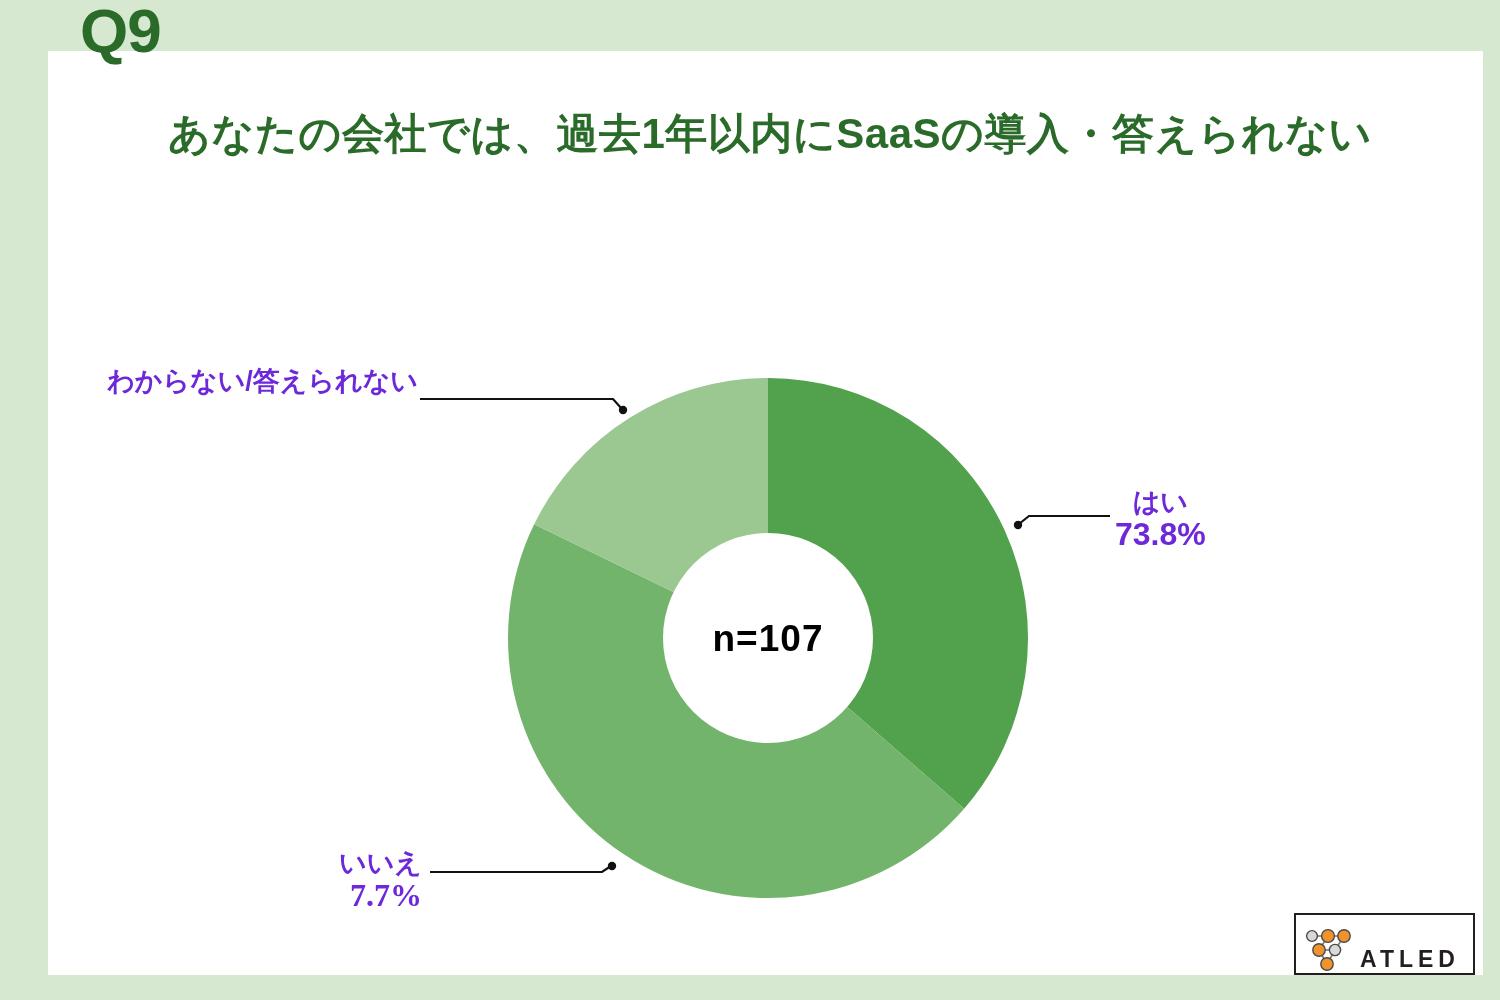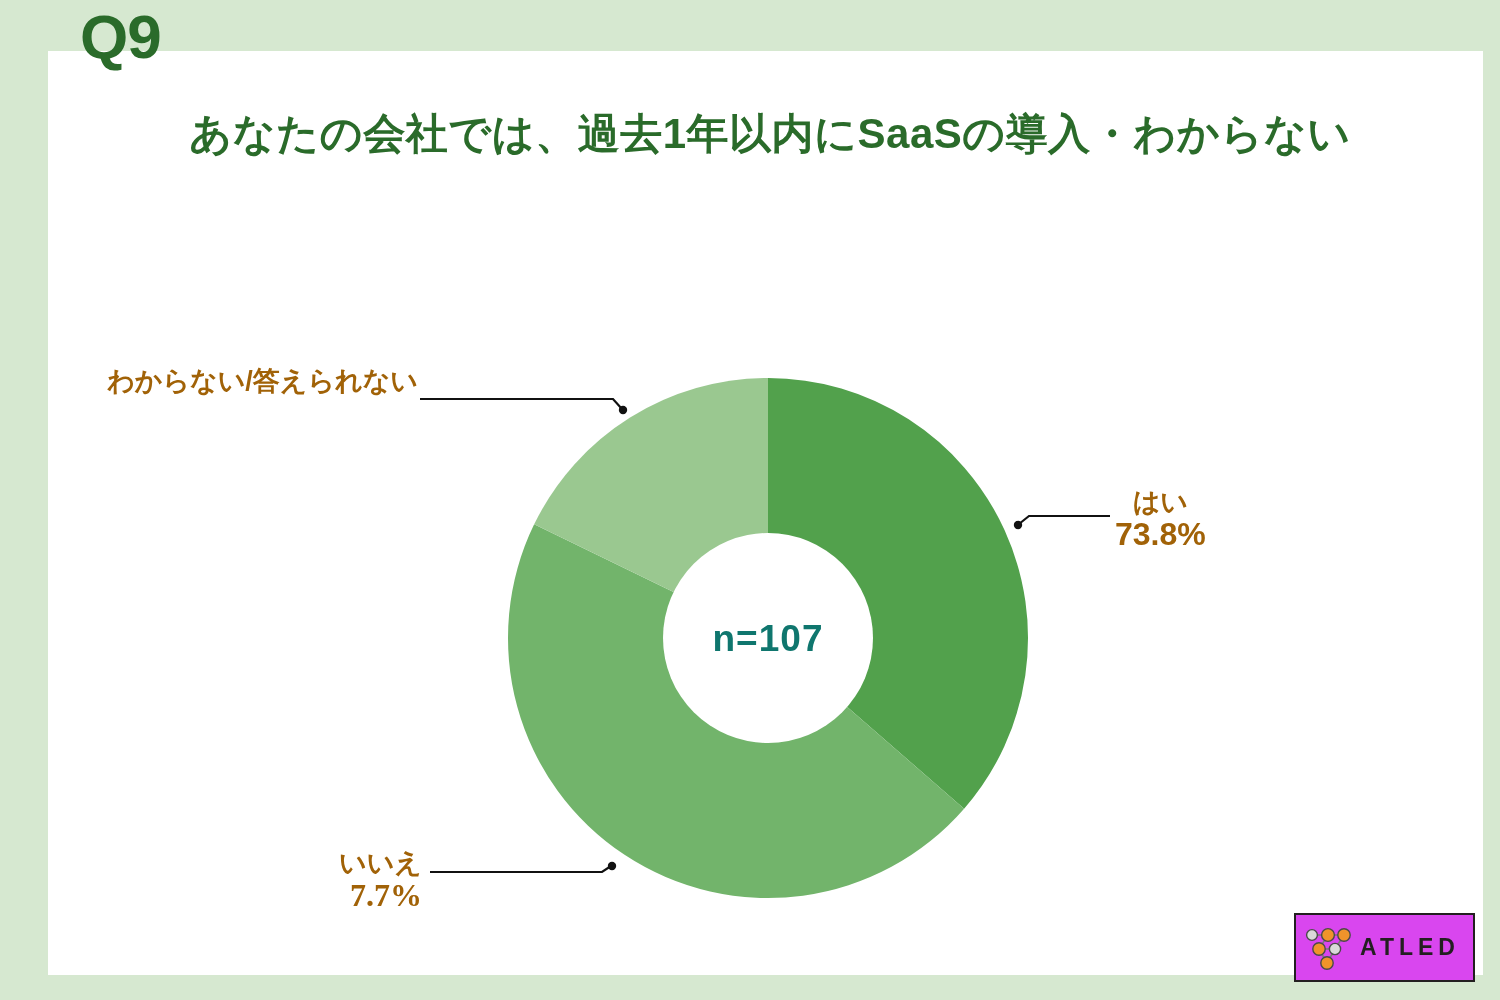--- a/index.html
+++ b/index.html
@@ -11,21 +11,21 @@
     overflow:hidden;
   }
   #card {
     position:absolute;
     left:48px; top:51px;
     width:1435px; height:924px;
     background:#ffffff;
   }
   #q-number {
     position:absolute;
-    left:80px; top:6px;
+    left:80px; top:0;
     font-size:62px;
     font-weight:bold;
     color:#2a6b2a;
     letter-spacing:-1px;
     line-height:1;
     z-index:5;
   }
   #headline {
     position:absolute;
     left:110px; top:104px;
@@ -40,21 +40,21 @@
   }
   #chart-area {
     position:absolute;
     left:0; top:0;
     width:1500px; height:1000px;
     z-index:3;
   }
   .cb-label {
     position:absolute;
     font-weight:bold;
-    color:#a16207;
+    color:#6d28d9;
     line-height:1.12;
     white-space:nowrap;
     z-index:6;
   }
   .cb-name { font-size:27px; }
   .cb-pct  { font-size:32px; }
 
   #label-unknown {
     left:88px; top:366px;
     text-align:right;
@@ -70,52 +70,52 @@
     width:100px;
     font-family:Liberation Serif, serif;
   }
   #center-note {
     position:absolute;
     left:668px; top:618px;
     width:200px;
     text-align:center;
     font-size:37px;
     font-weight:bold;
-    color:#0f766e;
+    color:#000000;
     letter-spacing:1px;
     z-index:6;
   }
   #logo {
     position:absolute;
     left:1294px; top:913px;
-    width:181px; height:69px;
-    background:#d946ef;
+    width:181px; height:62px;
+    background:#ffffff;
     border:2.5px solid #231f20;
     display:flex;
-    align-items:center;
+    align-items:flex-end;
     z-index:7;
   }
   #logo-mark { margin-left:6px; flex:0 0 auto; }
   #logo-text {
     font-size:23px;
     font-weight:bold;
     color:#231f20;
     letter-spacing:5px;
     margin-left:6px;
   }
 </style>
 </head>
 <body>
 
 <div id="card"></div>
 
 <div id="q-number">Q9</div>
 
 <div id="headline">
-  <div>あなたの会社では、過去1年以内にSaaSの導入・わからない</div>
+  <div>あなたの会社では、過去1年以内にSaaSの導入・答えられない</div>
 </div>
 
 <svg id="chart-area" viewBox="0 0 1500 1000" width="1500" height="1000">
   <g id="donut-slices">
       <path d="M 768 638 L 768 378 A 260 260 0 0 1 964.105358991387 808.7122964957687 Z" fill="#52a14c"></path>
       <path d="M 768 638 L 964.105358991387 808.7122964957687 A 260 260 0 0 1 534.1546345927436 524.3499006707574 Z" fill="#72b46b"></path>
       <path d="M 768 638 L 534.1546345927436 524.3499006707574 A 260 260 0 0 1 768 378 Z" fill="#9ac890"></path>
     </g>
   <circle cx="768" cy="638" r="105" fill="#ffffff"></circle>
   <g id="leaders" stroke="#111111" stroke-width="2.2" fill="none">

